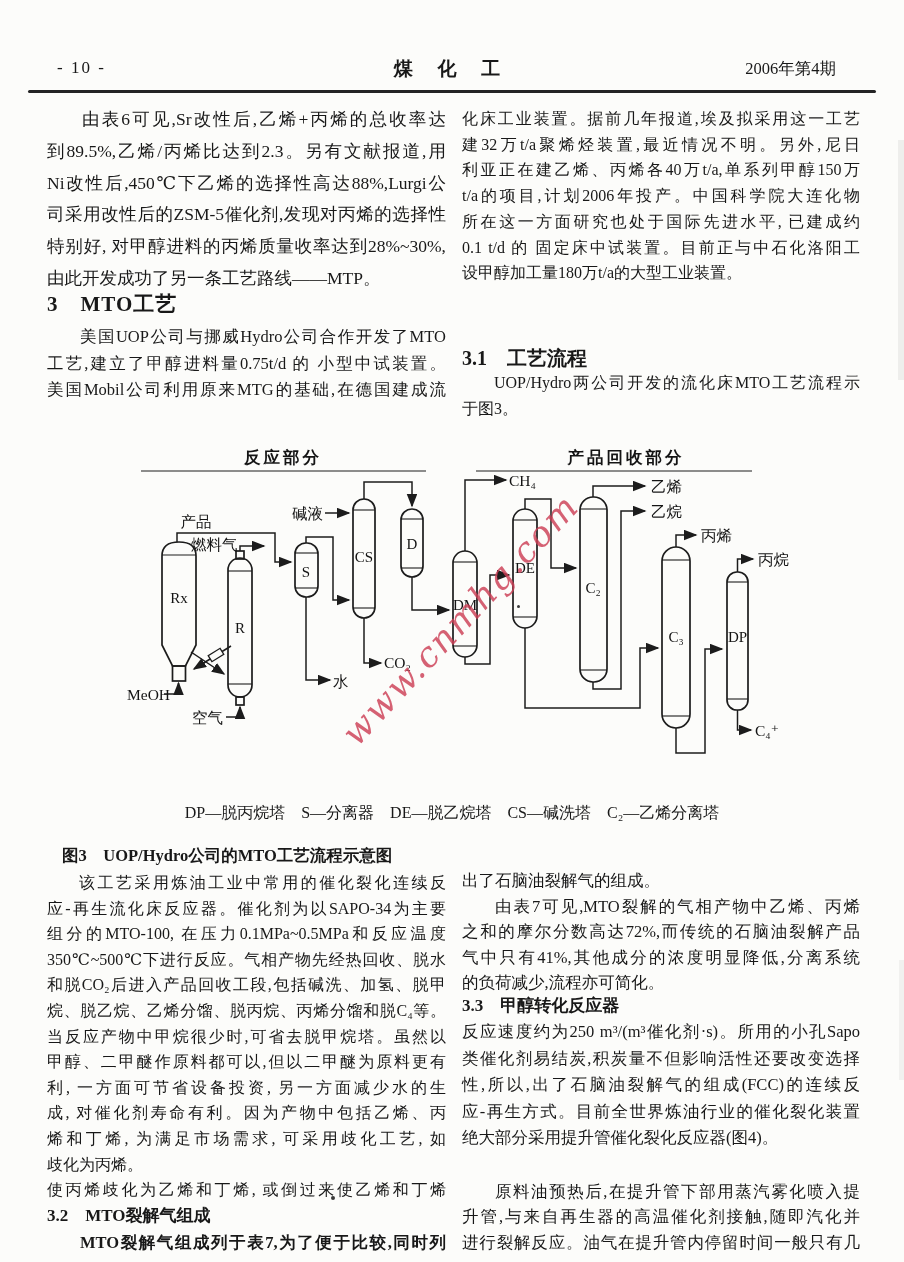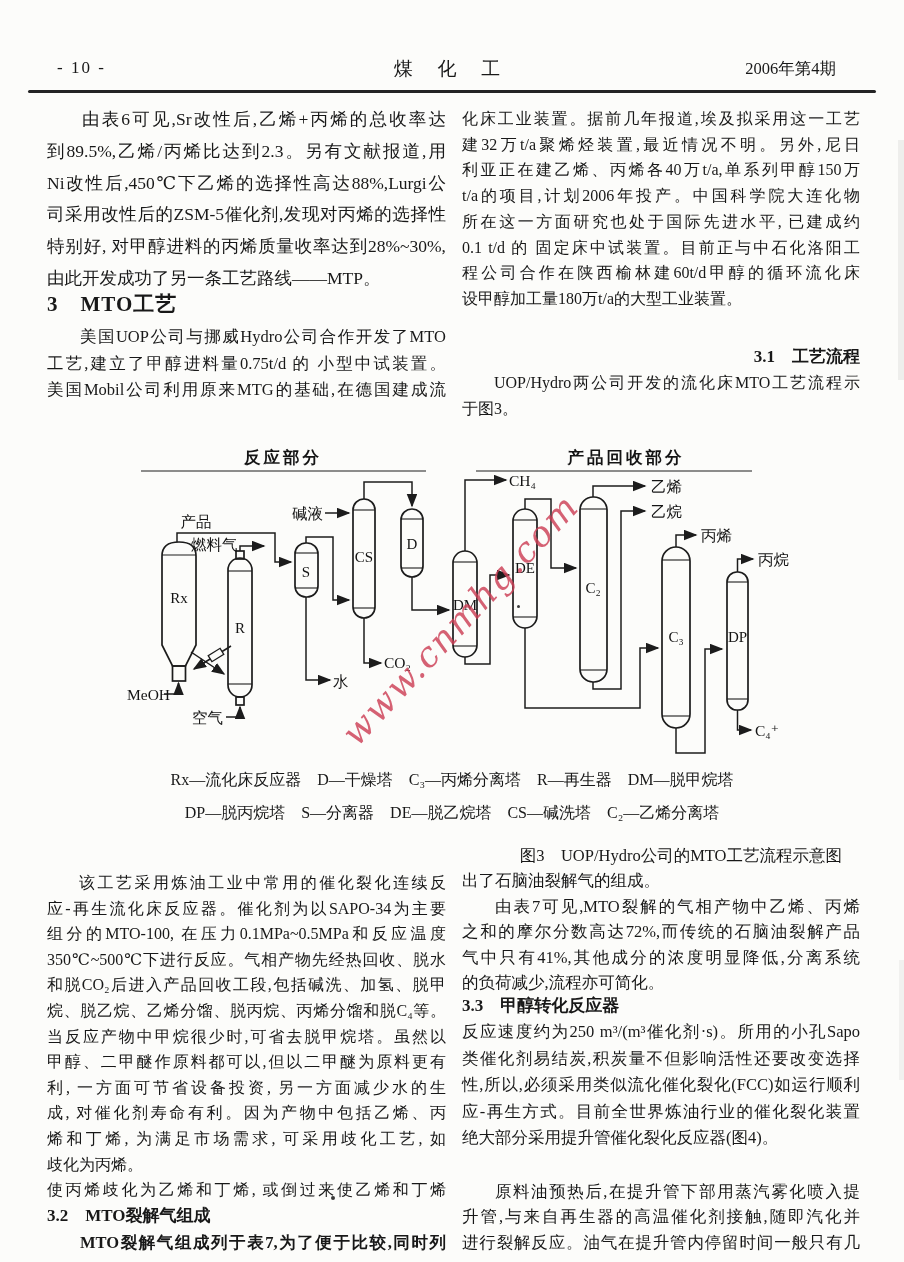--- a/index.html
+++ b/index.html
@@ -1,54 +1,54 @@
 <!DOCTYPE html>
 <html><head>
 <meta charset="utf-8">
 <style>
   html,body{margin:0;padding:0;background:#e8e8e6;}
   .page{position:relative;width:904px;height:1262px;margin:0 auto;background:#fcfcfa;
         font-family:"Liberation Serif","DejaVu Serif",serif;color:#181818;overflow:hidden;}
   .abs{position:absolute;}
   
   .pnum{left:57px;top:58px;font-size:17px;letter-spacing:2px;text-align:right;}
-  .jname{left:0;right:0;top:56px;text-align:center;font-size:19px;font-weight:normal;letter-spacing:10px;}
+  .jname{left:0;right:0;top:56px;text-align:center;font-size:19px;font-weight:bold;letter-spacing:10px;}
   .issue{right:68px;top:58px;font-size:16.5px;}
   .hrule{left:28px;top:90px;width:848px;height:3px;background:#242424;border-radius:2px;}
   
   .tl{white-space:normal;}
   .j{text-align:justify;text-align-last:justify;}
   .e{text-align:left;text-align-last:left;}
   .i{text-indent:2em;}
   .blk{position:absolute;}
   .blA{left:47px;top:104px;width:399px;line-height:31.8px;font-size:17.5px;}
   .h3{left:47px;top:290px;width:399px;font-size:21px;font-weight:bold;letter-spacing:1px;}
   .blB{left:47px;top:324px;width:399px;line-height:26.6px;font-size:16.5px;}
   .blC{left:47px;top:870px;width:399px;line-height:25.6px;font-size:16px;}
   .h32{left:47px;top:1204px;width:399px;font-size:17px;font-weight:bold;}
   .blD{left:47px;top:1230px;width:399px;line-height:26px;font-size:16.5px;font-weight:bold;}
   .blRA{left:462px;top:106px;width:398px;line-height:25.7px;font-size:16px;}
-  .h31{left:462px;top:345px;width:398px;font-size:17px;font-weight:bold;text-align:right;}
+  .h31{left:462px;top:345px;width:398px;font-size:20px;font-weight:bold;}
   .blRB{left:462px;top:370px;width:398px;line-height:25.7px;font-size:16px;}
   .blRC{left:462px;top:868px;width:398px;line-height:25.4px;font-size:16.5px;}
   .blRD{left:462px;top:894px;width:398px;line-height:25.4px;font-size:16.5px;}
   .h33{left:462px;top:994px;width:398px;font-size:17px;font-weight:bold;}
   .blRE{left:462px;top:1019px;width:398px;line-height:26.6px;font-size:16.5px;}
   .blRF{left:462px;top:1179px;width:398px;line-height:25.4px;font-size:16.5px;}
   
   svg.fig{left:0;top:440px;position:absolute;}
   .vs{fill:none;stroke:#1c1c1c;stroke-width:1.7px;}
   .seam{stroke:#1c1c1c;stroke-width:1.1px;}
   .pl{fill:none;stroke:#1c1c1c;stroke-width:1.5px;marker-end:url(#ah);}
   .svgt{font-family:"Liberation Serif","DejaVu Serif",serif;fill:#141414;font-size:15.5px;}
   .svgv{font-family:"Liberation Serif","DejaVu Serif",serif;fill:#141414;font-size:15px;}
   .svgh{font-family:"Liberation Serif","DejaVu Serif",serif;fill:#141414;font-size:16.5px;font-weight:bold;letter-spacing:3px;}
   .legend{left:62px;top:770px;width:780px;text-align:center;font-size:16px;white-space:pre;}
   .legend2{top:803px;}
-  .caption{left:62px;top:845px;width:780px;text-align:right;font-size:16.5px;font-weight:normal;white-space:pre;}
+  .caption{left:62px;top:845px;width:780px;text-align:left;font-size:16.5px;font-weight:bold;white-space:pre;}
   .wm{left:296px;top:598px;width:336px;height:50px;transform:rotate(-47deg);
       color:rgba(204,62,85,0.82);font-size:35px;font-style:italic;letter-spacing:2px;
       text-align:center;font-family:"DejaVu Serif",serif;}
   
   .smudge1{right:0;top:140px;width:6px;height:240px;background:rgba(120,120,118,0.10);}
   .smudge2{right:0;top:960px;width:5px;height:120px;background:rgba(120,120,118,0.08);}
   .dot1{left:331px;top:1196px;width:4px;height:4px;background:#3a3a3a;border-radius:50%;}
   .dot2{left:517px;top:605px;width:3px;height:3px;background:#3a3a3a;border-radius:50%;}
 </style>
 </head>
@@ -78,21 +78,20 @@
     <div class="tl j">美国Mobil公司利用原来MTG的基础,在德国建成流</div>
   </div>
 
   <div class="blk blRA">
     <div class="tl j">化床工业装置。据前几年报道,埃及拟采用这一工艺</div>
     <div class="tl j">建32万t/a聚烯烃装置,最近情况不明。另外,尼日</div>
     <div class="tl j">利亚正在建乙烯、丙烯各40万t/a,单系列甲醇150万</div>
     <div class="tl j">t/a的项目,计划2006年投产。中国科学院大连化物</div>
     <div class="tl j">所在这一方面研究也处于国际先进水平, 已建成约</div>
     <div class="tl j">0.1 t/d 的 固定床中试装置。目前正与中石化洛阳工</div>
-    <div class="tl j">程公司合作在陕西榆林建60t/d甲醇的循环流化床</div>
     <div class="tl e">设甲醇加工量180万t/a的大型工业装置。</div>
   </div>
 
   <div class="blk h31">3.1　工艺流程</div>
 
   <div class="blk blRB">
     <div class="tl j i">UOP/Hydro两公司开发的流化床MTO工艺流程示</div>
     <div class="tl e">于图3。</div>
   </div>
 
@@ -205,21 +204,20 @@
     <text class="svgt" x="333" y="247">水</text>
     <text class="svgt" x="651" y="52">乙烯</text>
     <text class="svgt" x="651" y="77">乙烷</text>
     <text class="svgt" x="701" y="101">丙烯</text>
     <text class="svgt" x="758" y="125">丙烷</text>
     <text class="svgt" x="755" y="296">C₄⁺</text>
   </svg>
 
   <div class="abs wm">www.cnmhg.com</div>
 
-  <div class="abs legend">Rx—流化床反应器　D—干燥塔　C₃—丙烯分离塔　R—再生器　DM—脱甲烷塔</div>
   <div class="abs legend legend2">DP—脱丙烷塔　S—分离器　DE—脱乙烷塔　CS—碱洗塔　C₂—乙烯分离塔</div>
   <div class="abs caption">图3　UOP/Hydro公司的MTO工艺流程示意图</div>
 
   <div class="blk blC">
     <div class="tl j i">该工艺采用炼油工业中常用的催化裂化连续反</div>
     <div class="tl j">应-再生流化床反应器。催化剂为以SAPO-34为主要</div>
     <div class="tl j">组分的MTO-100, 在压力0.1MPa~0.5MPa和反应温度</div>
     <div class="tl j">350℃~500℃下进行反应。气相产物先经热回收、脱水</div>
     <div class="tl j">和脱CO₂后进入产品回收工段,包括碱洗、加氢、脱甲</div>
     <div class="tl j">烷、脱乙烷、乙烯分馏、脱丙烷、丙烯分馏和脱C₄等。</div>
@@ -247,21 +245,21 @@
     <div class="tl j">之和的摩尔分数高达72%,而传统的石脑油裂解产品</div>
     <div class="tl j">气中只有41%,其他成分的浓度明显降低,分离系统</div>
     <div class="tl e">的负荷减少,流程亦可简化。</div>
   </div>
 
   <div class="blk h33">3.3　甲醇转化反应器</div>
 
   <div class="blk blRE">
     <div class="tl j">反应速度约为250 m³/(m³催化剂·s)。所用的小孔Sapo</div>
     <div class="tl j">类催化剂易结炭,积炭量不但影响活性还要改变选择</div>
-    <div class="tl j">性,所以,必须采用类似流化催化裂化(FCC)如运行顺利</div>
+    <div class="tl j">性,所以,出了石脑油裂解气的组成(FCC)的连续反</div>
     <div class="tl j">应-再生方式。目前全世界炼油行业的催化裂化装置</div>
     <div class="tl e">绝大部分采用提升管催化裂化反应器(图4)。</div>
   </div>
 
   <div class="blk blRF">
     <div class="tl j i">原料油预热后,在提升管下部用蒸汽雾化喷入提</div>
     <div class="tl j">升管,与来自再生器的高温催化剂接触,随即汽化并</div>
     <div class="tl j">进行裂解反应。油气在提升管内停留时间一般只有几</div>
   </div>
 

